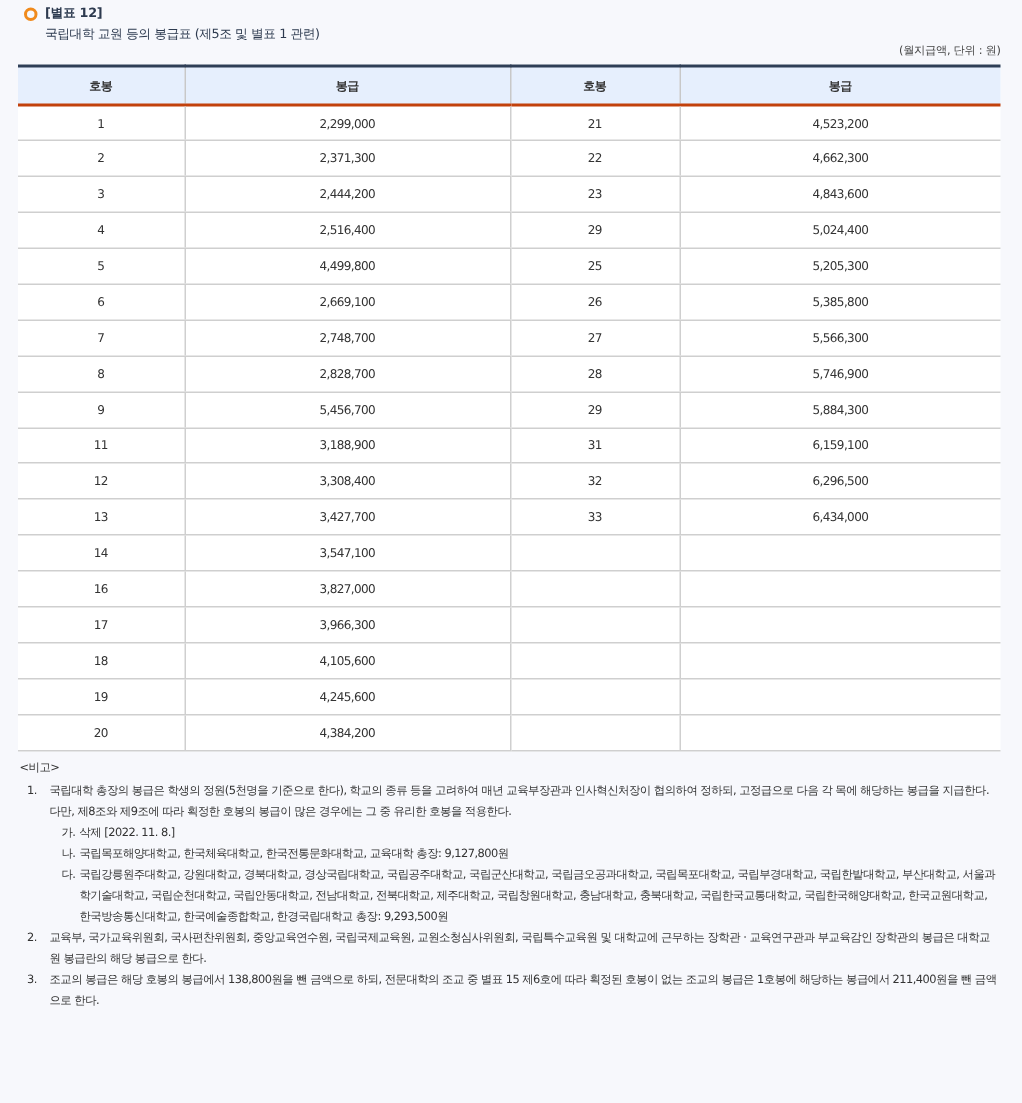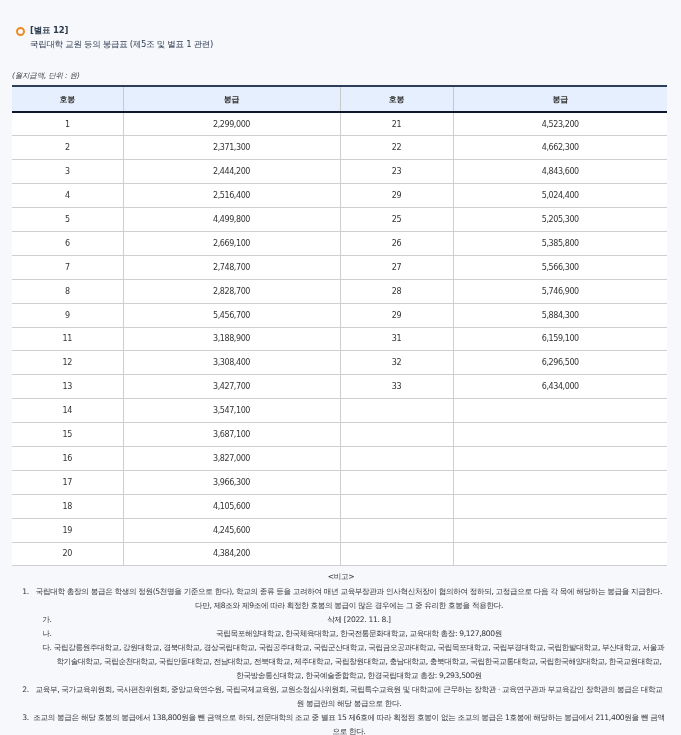--- a/index.html
+++ b/index.html
@@ -3,53 +3,53 @@
   <meta charset="utf-8">
   <style>
     * { box-sizing: border-box; margin: 0; padding: 0; }
     html, body {
       width: 681px; height: 735px; overflow: hidden;
       background: #f7f8fc;
       font-family: "DejaVu Sans", "Liberation Sans", sans-serif;
       color: #333;
     }
     .page { position: relative; width: 681px; height: 735px; padding: 0 12px; }
-    .head { padding-top: 25px; }
+    .head { padding-top: 3px; }
     .label-row { display: flex; align-items: center; height: 12px; }
     .ring {
       width: 9px; height: 9px; border-radius: 50%;
       border: 2.5px solid #f08a1c; margin-left: 4px; margin-right: 5px; flex: none;
     }
     .label { font-size: 8.5px; font-weight: bold; color: #2d3a4f; letter-spacing: -0.2px; }
     .title { font-size: 8.5px; font-weight: normal; color: #2d3a4f; margin-left: 18px; margin-top: 2px; letter-spacing: -0.3px; }
-    .unit { text-align: left; font-size: 7.5px; color: #444; margin-top: 20px; height: 12px; letter-spacing: -0.2px; padding-right: 2px; font-style: italic; }
+    .unit { text-align: right; font-size: 7.5px; color: #444; margin-top: 0; height: 12px; letter-spacing: -0.2px; padding-right: 2px; }
 
     table.pay {
       width: 655px; border-collapse: collapse; table-layout: fixed;
       background: #fff; margin-top: 2px;
       border-top: 2px solid #2e3e56;
     }
     table.pay col.c1 { width: 111px; }
     table.pay col.c2 { width: 217px; }
     table.pay col.c3 { width: 113px; }
     table.pay col.c4 { width: 214px; }
     table.pay th {
       background: #e6effd; height: 26px; font-size: 8px; font-weight: bold; color: #333;
-      border-bottom: 2px solid #0f172a; border-left: 1px solid #c8c8c8;
+      border-bottom: 2px solid #c2410c; border-left: 1px solid #c8c8c8;
       letter-spacing: -0.3px;
     }
     table.pay th:first-child { border-left: none; }
     table.pay td {
       height: 23.9px; font-size: 8px; text-align: center; color: #333;
       border-bottom: 1px solid #cfcfcf; border-left: 1px solid #cfcfcf;
       letter-spacing: -0.4px;
     }
     table.pay td:first-child { border-left: none; }
 
-    .notes { margin-top: 6px; font-size: 7.6px; color: #333; letter-spacing: -0.35px; text-align: center; }
+    .notes { margin-top: 6px; font-size: 7.6px; color: #333; letter-spacing: -0.35px; }
     .notes .ntitle { font-size: 7.6px; margin-left: 1px; margin-bottom: 3px; }
     .item { display: flex; line-height: 14px; margin-left: 6px; }
     .item .num { width: 15px; flex: none; }
     .item .txt { flex: 1; padding-right: 4px; }
     .sub { display: flex; line-height: 14px; margin-left: 29px; }
     .sub .num { width: 12px; flex: none; }
     .sub .txt { flex: 1; padding-right: 4px; }
   </style>
 </head>
 <body>
@@ -152,26 +152,20 @@
           <td>33</td>
           <td>6,434,000</td>
         </tr>
         <tr>
           <td>14</td>
           <td>3,547,100</td>
           <td></td>
           <td></td>
         </tr>
         <tr>
-          <td>15</td>
-          <td>3,687,100</td>
-          <td></td>
-          <td></td>
-        </tr>
-        <tr>
           <td>16</td>
           <td>3,827,000</td>
           <td></td>
           <td></td>
         </tr>
         <tr>
           <td>17</td>
           <td>3,966,300</td>
           <td></td>
           <td></td>

